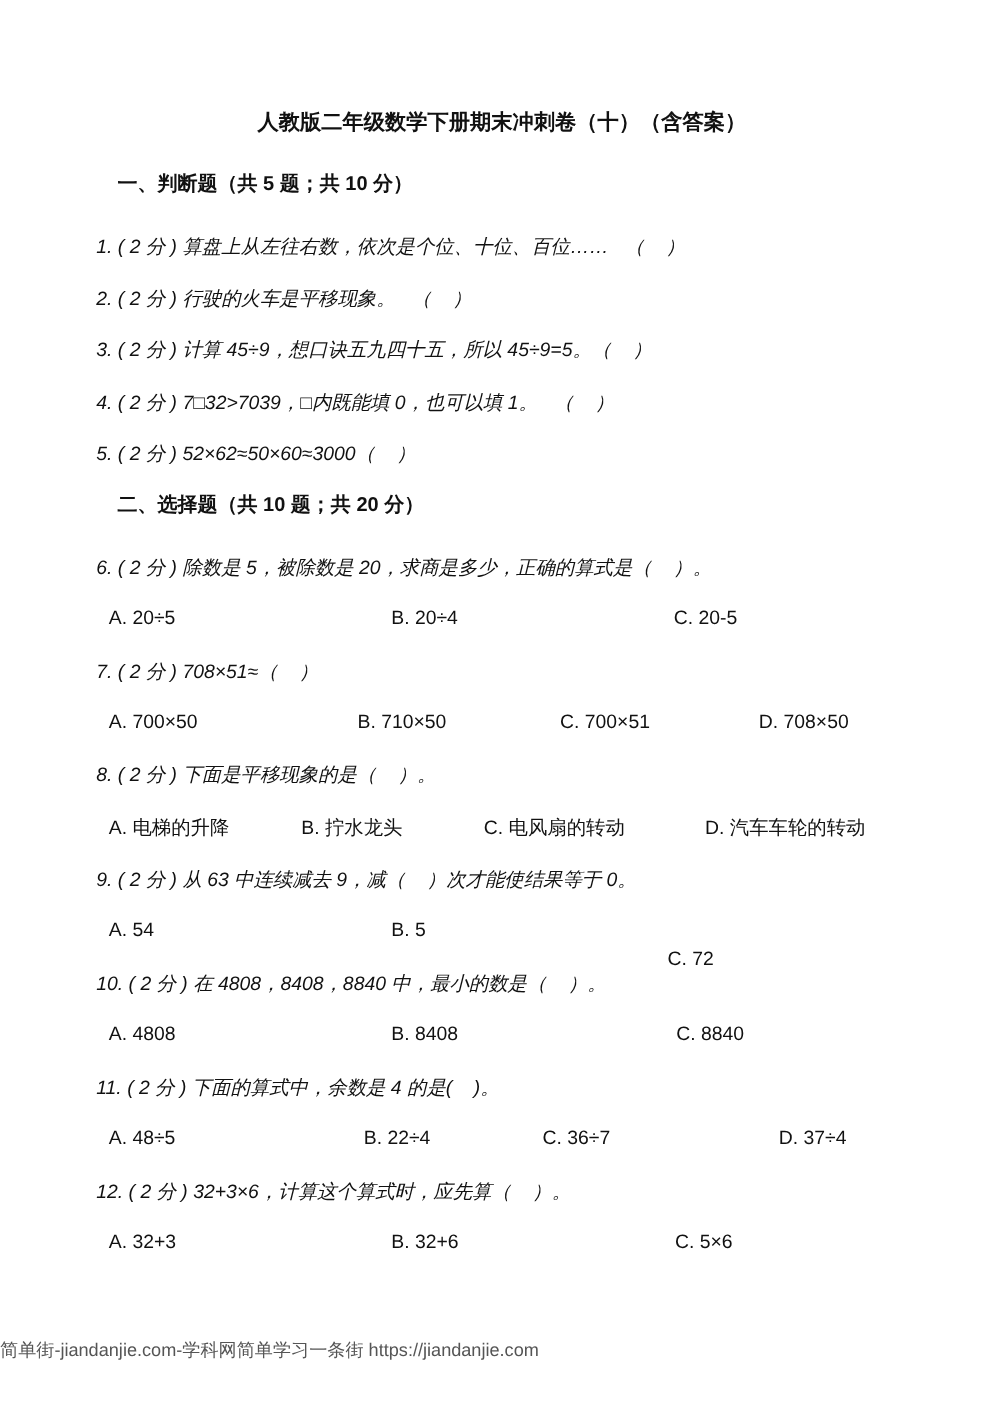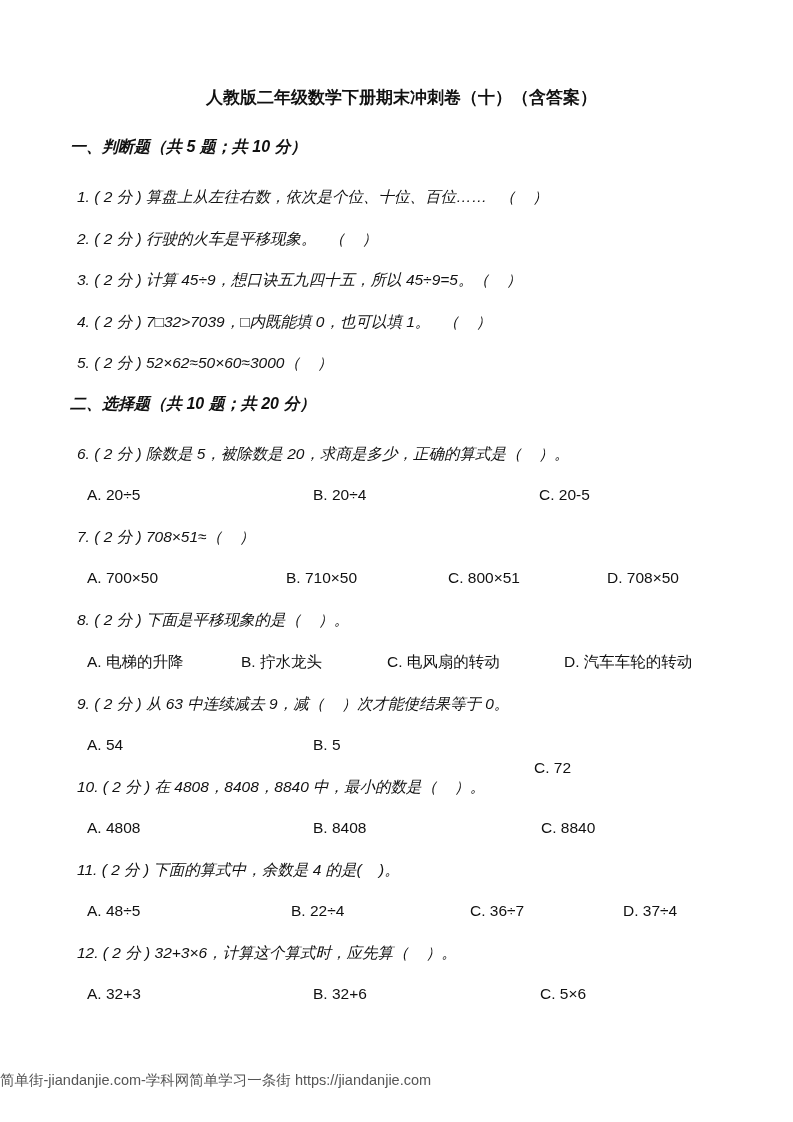--- a/index.html
+++ b/index.html
@@ -7,21 +7,21 @@
       width: 793px; height: 1122px; position: relative; overflow: hidden;
       font-family: "Liberation Sans", "DejaVu Sans", sans-serif;
       color: #111111;
     }
     .title {
       position: absolute; left: 0; width: 793px; top: 86px;
       text-align: center; font-size: 17px; font-weight: bold;
       padding-left: 10px; box-sizing: border-box;
     }
     .section {
-      position: absolute; left: 70px; font-size: 16px; font-weight: bold; font-style: italic;
+      position: absolute; left: 94px; font-size: 16px; font-weight: bold;
     }
     .q {
       position: absolute; left: 77px; font-size: 15.5px; white-space: pre; font-style: italic;
     }
     .opt {
       position: absolute; font-size: 15.5px; white-space: pre;
     }
     .footer {
       position: absolute; left: 0; width: 793px; top: 1071px;
       text-align: left; font-size: 14.5px; color: #555555;
@@ -43,21 +43,21 @@
 <div class="section" style="top:394px">二、选择题（共 10 题；共 20 分）</div>
 
 <div class="q" style="top:444px">6. ( 2 分 ) 除数是 5，被除数是 20，求商是多少，正确的算式是（    ）。</div>
 <div class="opt" style="top:486px; left:87px">A. 20÷5</div>
 <div class="opt" style="top:486px; left:313px">B. 20÷4</div>
 <div class="opt" style="top:486px; left:539px">C. 20-5</div>
 
 <div class="q" style="top:527px">7. ( 2 分 ) 708×51≈（    ）</div>
 <div class="opt" style="top:569px; left:87px">A. 700×50</div>
 <div class="opt" style="top:569px; left:286px">B. 710×50</div>
-<div class="opt" style="top:569px; left:448px">C. 800×51</div>
+<div class="opt" style="top:569px; left:448px">C. 700×51</div>
 <div class="opt" style="top:569px; left:607px">D. 708×50</div>
 
 <div class="q" style="top:610px">8. ( 2 分 ) 下面是平移现象的是（    ）。</div>
 <div class="opt" style="top:652px; left:87px">A. 电梯的升降</div>
 <div class="opt" style="top:652px; left:241px">B. 拧水龙头</div>
 <div class="opt" style="top:652px; left:387px">C. 电风扇的转动</div>
 <div class="opt" style="top:652px; left:564px">D. 汽车车轮的转动</div>
 
 <div class="q" style="top:694px">9. ( 2 分 ) 从 63 中连续减去 9，减（    ）次才能使结果等于 0。</div>
 <div class="opt" style="top:736px; left:87px">A. 54</div>
@@ -65,21 +65,21 @@
 <div class="opt" style="top:759px; left:534px">C. 72</div>
 
 <div class="q" style="top:777px">10. ( 2 分 ) 在 4808，8408，8840 中，最小的数是（    ）。</div>
 <div class="opt" style="top:819px; left:87px">A. 4808</div>
 <div class="opt" style="top:819px; left:313px">B. 8408</div>
 <div class="opt" style="top:819px; left:541px">C. 8840</div>
 
 <div class="q" style="top:860px">11. ( 2 分 ) 下面的算式中，余数是 4 的是(    )。</div>
 <div class="opt" style="top:902px; left:87px">A. 48÷5</div>
 <div class="opt" style="top:902px; left:291px">B. 22÷4</div>
-<div class="opt" style="top:902px; left:470px">C. 36÷7</div>
+<div class="opt" style="top:902px; left:434px">C. 36÷7</div>
 <div class="opt" style="top:902px; left:623px">D. 37÷4</div>
 
 <div class="q" style="top:943px">12. ( 2 分 ) 32+3×6，计算这个算式时，应先算（    ）。</div>
 <div class="opt" style="top:985px; left:87px">A. 32+3</div>
 <div class="opt" style="top:985px; left:313px">B. 32+6</div>
 <div class="opt" style="top:985px; left:540px">C. 5×6</div>
 
 <div class="footer">简单街-jiandanjie.com-学科网简单学习一条街 https://jiandanjie.com</div>
 
 </body></html>

